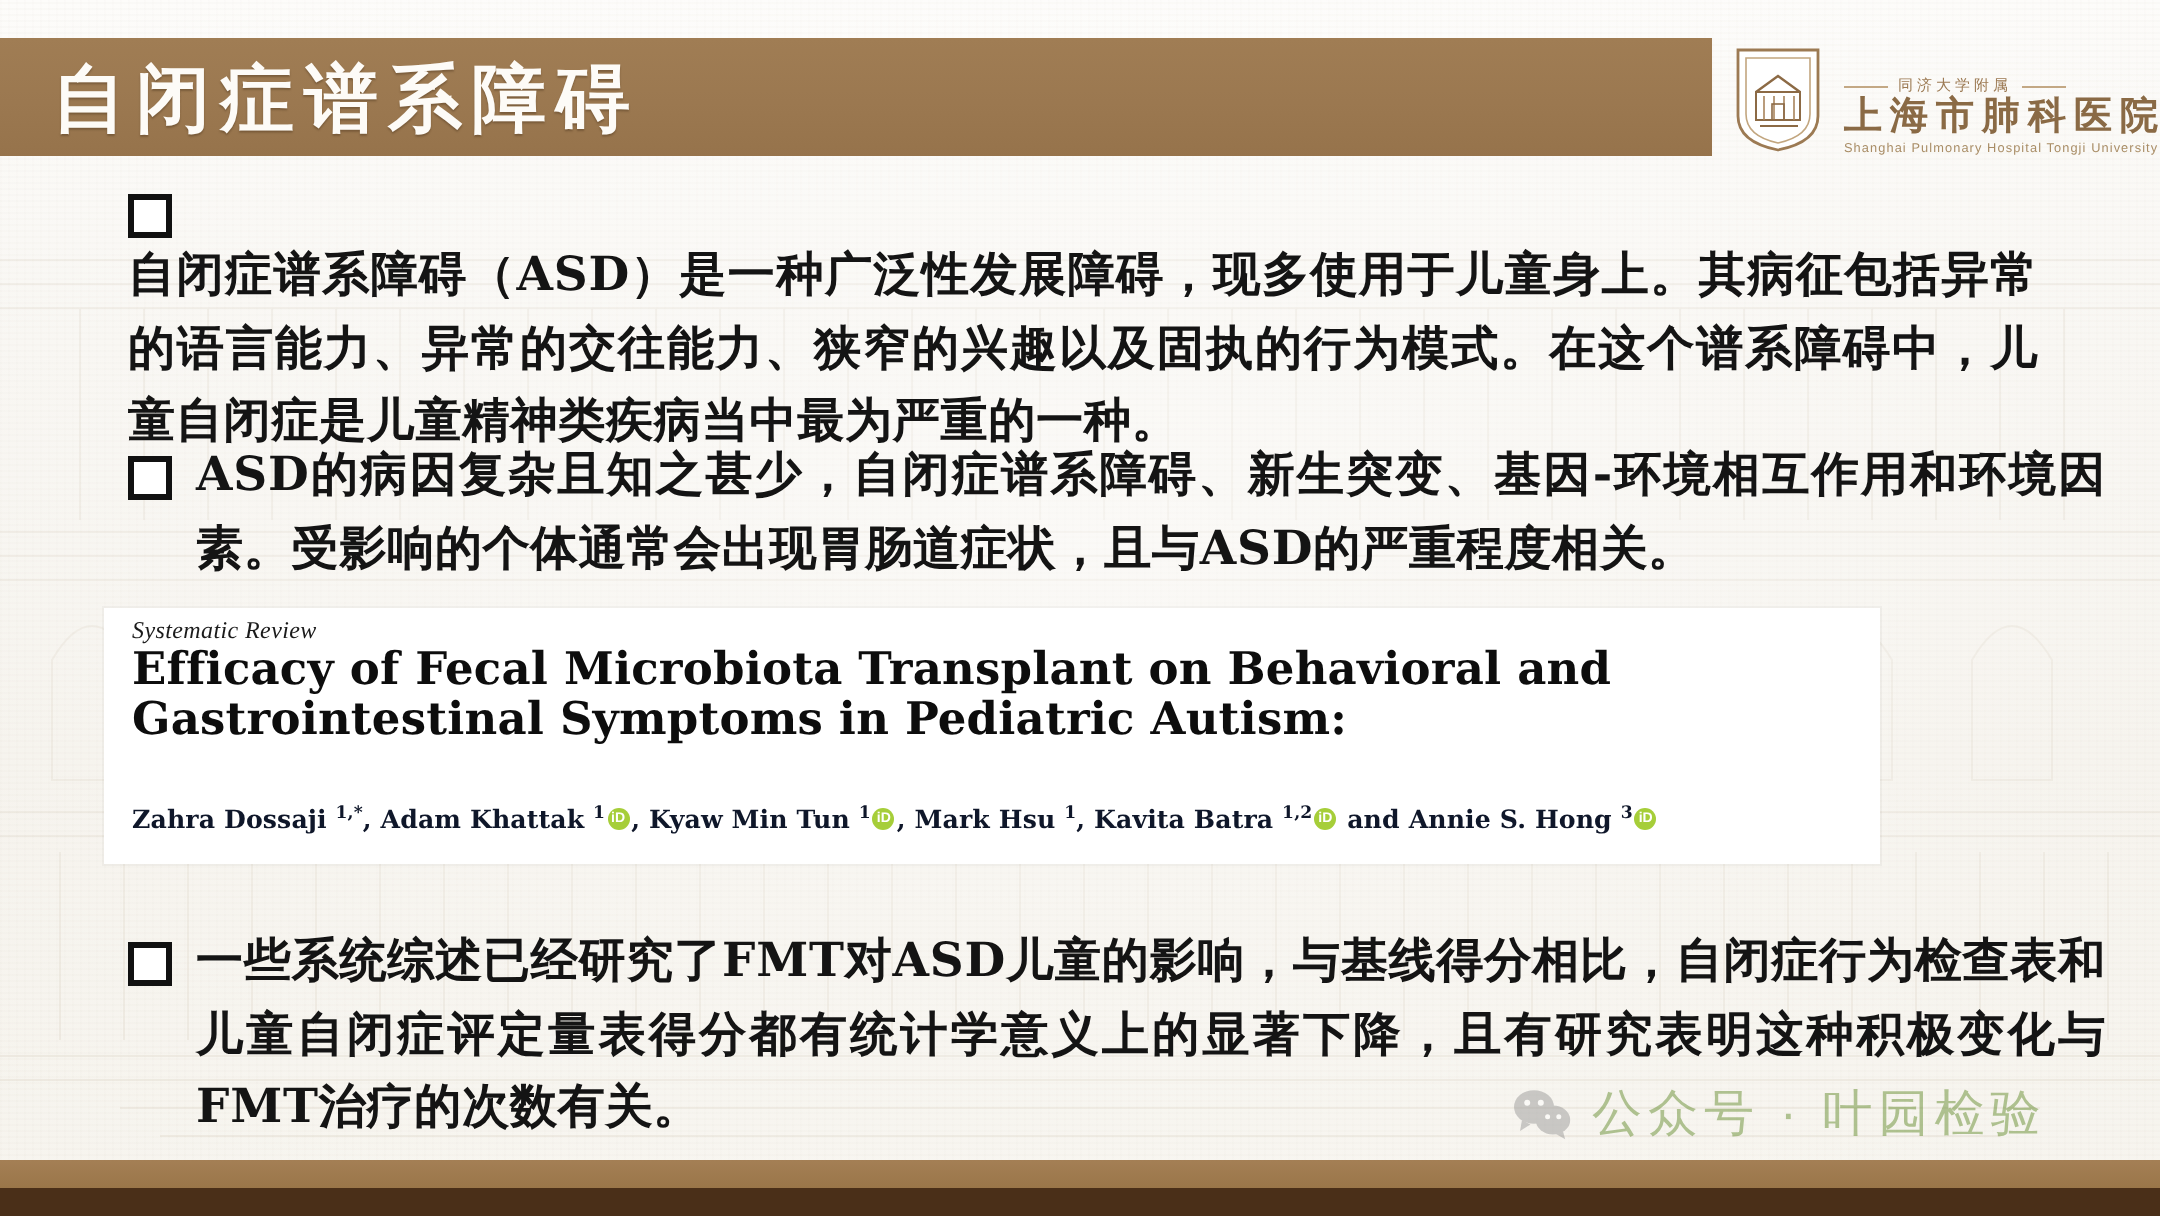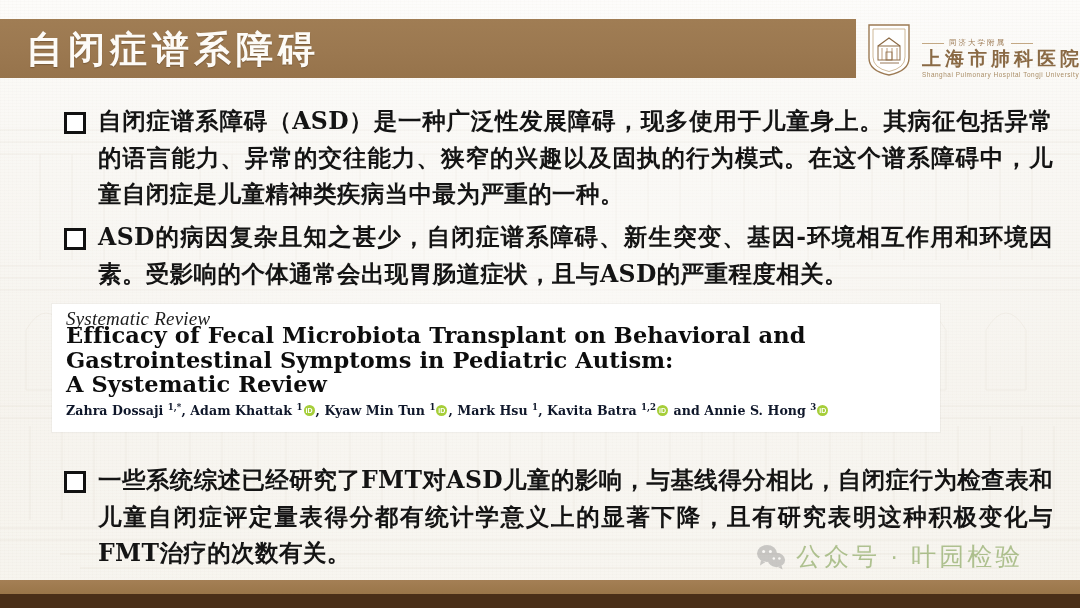--- a/index.html
+++ b/index.html
@@ -125,42 +125,42 @@
     margin-top: 9px;
   }
   .bullet .text {
     font-size: 23.5px;
     line-height: 36.5px;
     letter-spacing: .4px;
     text-align: justify;
     font-weight: 600;
   }
 
-  #bullet-1 { left: 64px; top: 103px;  width: 990px; }
+  #bullet-1 { left: 64px; top: 88px;  width: 990px; flex-direction: column; }
   #bullet-1 .text { width: 955px; }
   #bullet-2 { left: 64px; top: 219px;  width: 990px; }
   #bullet-2 .text { width: 955px; }
   #bullet-3 { left: 64px; top: 462px;  width: 990px; }
   #bullet-3 .text { width: 955px; }
 
   
   .paper-card {
     position: absolute;
     left: 52px;
     top: 304px;
     width: 888px;
     height: 128px;
     background: #ffffff;
     box-shadow: 0 0 0 1px rgba(0,0,0,.03);
   }
   .paper-kicker {
     position: absolute;
     left: 14px; top: 4px;
     font-style: italic;
-    font-size: 19px;
+    font-size: 12px;
     color: #1b1b1b;
     font-family: "Liberation Serif", "DejaVu Serif", serif;
     letter-spacing: .2px;
   }
   .paper-title {
     position: absolute;
     left: 14px; top: 19px;
     width: 860px;
     font-size: 22.5px;
     line-height: 24.5px;
@@ -330,21 +330,20 @@
   <div class="bullet" id="bullet-2">
     <span class="marker"></span>
     <span class="text">ASD的病因复杂且知之甚少，自闭症谱系障碍、新生突变、基因-环境相互作用和环境因素。受影响的个体通常会出现胃肠道症状，且与ASD的严重程度相关。</span>
   </div>
 
   <div class="paper-card">
     <div class="paper-kicker">Systematic Review</div>
     <div class="paper-title">
       <span class="tl">Efficacy of Fecal Microbiota Transplant on Behavioral and</span>
       <span class="tl">Gastrointestinal Symptoms in Pediatric Autism:</span>
-      <span class="tl">A Systematic Review</span>
     </div>
     <div class="paper-authors" id="paper-authors"><span>Zahra Dossaji </span><sup>1,*</sup><span>, </span><span>Adam Khattak </span><sup>1</sup><span class="orcid"></span><span>, </span><span>Kyaw Min Tun </span><sup>1</sup><span class="orcid"></span><span>, </span><span>Mark Hsu </span><sup>1</sup><span>, </span><span>Kavita Batra </span><sup>1,2</sup><span class="orcid"></span><span> and </span><span>Annie S. Hong </span><sup>3</sup><span class="orcid"></span></div>
   </div>
 
   <div class="bullet" id="bullet-3">
     <span class="marker"></span>
     <span class="text">一些系统综述已经研究了FMT对ASD儿童的影响，与基线得分相比，自闭症行为检查表和儿童自闭症评定量表得分都有统计学意义上的显著下降，且有研究表明这种积极变化与FMT治疗的次数有关。</span>
   </div>
 
   <div class="watermark">

